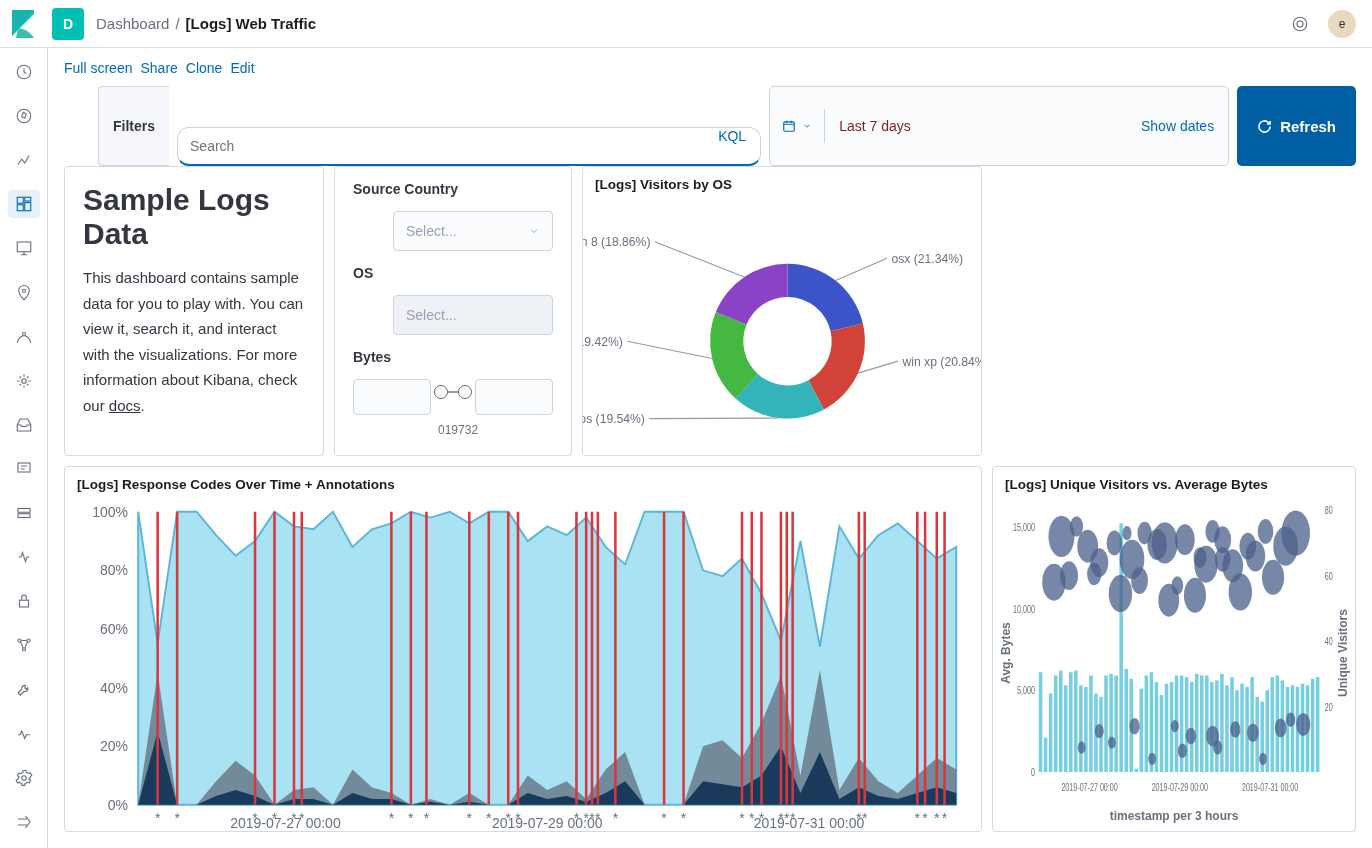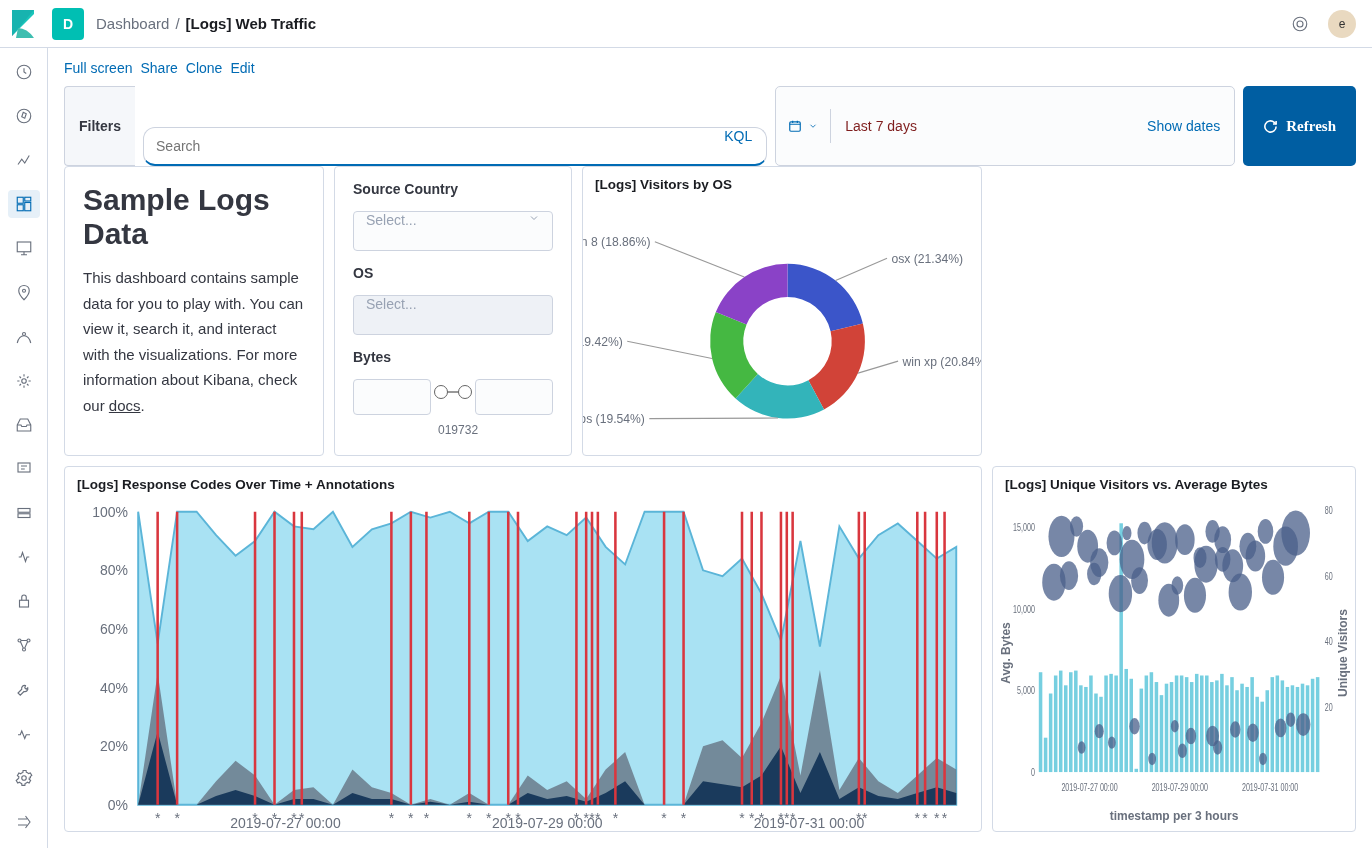--- a/index.html
+++ b/index.html
@@ -21,29 +21,29 @@
 .sidebar .nav-icon.active { background: #e6f0f8; color: #006bb4; }
 .sidebar .expand { margin-top: auto; margin-bottom: 12px; }
 
 
 .main { position: absolute; left: 48px; right: 0; top: 48px; bottom: 0; display: flex; flex-direction: column; }
 
 .toolbar { display: flex; gap: 8px; padding: 12px 16px 0; }
 .toolbar a { color: #006bb4; cursor: pointer; font-size: 14px; }
 
 .search-row { display: flex; gap: 8px; padding: 10px 16px 0; align-items: stretch; }
-.filters-label { background: #f5f7fa; border: 1px solid #cdd3df; border-radius: 4px 0 0 4px; padding: 10px 14px; font-weight: 600; display: flex; align-items: center; border-right: none; }
+.filters-label { background: #f5f7fa; border: 1px solid #cdd3df; border-radius: 4px 0 0 4px; padding: 10px 14px; font-weight: 600; display: flex; align-items: center; border-right: none; margin-left: 34px; }
 .search-box { flex: 1; display: flex; align-items: flex-start; border: 1px solid #cdd3df; border-bottom: 2px solid #006bb4; border-radius: 12px; position: relative; margin-top: 41px; }
 .search-box input { border: none; outline: none; padding: 10px 12px; flex: 1; font-size: 14px; background: transparent; }
 .kql { color: #006bb4; padding: 0 14px; font-weight: 500; cursor: pointer; }
 .date-box { display: flex; align-items: center; border: 1px solid #cdd3df; border-radius: 5px; width: 460px; background: #fbfcfd; }
 .date-toggle { padding: 10px 12px; color: #006bb4; border-right: 1px solid #cdd3df; display: flex; align-items: center; gap: 6px; cursor: pointer; }
 .date-text { padding: 0 14px; flex: 1; color: #7f1d1d; }
 .show-dates { color: #006bb4; padding: 0 14px; cursor: pointer; }
-.refresh-btn { background: #005ea2; color: #fff; border: none; border-radius: 5px; padding: 0 20px; font-weight: 600; display: flex; align-items: center; gap: 8px; cursor: pointer; font-size: 15px; font-family: Liberation Serif, serif; }
+.refresh-btn { background: #005ea2; color: #fff; border: none; border-radius: 5px; padding: 0 20px; font-weight: 600; display: flex; align-items: center; gap: 8px; cursor: pointer; font-size: 15px; }
 
 .filter-row { display: flex; align-items: center; gap: 14px; padding: 10px 16px; }
 .gear { color: #69707d; cursor: pointer; }
 .add-filter { color: #006bb4; cursor: pointer; }
 
 
 .panels { padding: 0 16px 16px; display: grid; grid-template-columns: 260px 238px 400px 1fr; grid-template-rows: 290px 1fr; gap: 10px; flex: 1; overflow: hidden; }
 
 .panel { border: 1px solid #d3dae6; border-radius: 4px; background: #fff; display: flex; flex-direction: column; overflow: hidden; }
 .panel-title { font-weight: 600; font-size: 13.5px; padding: 10px 12px 4px; color: #1a1c21; }
@@ -54,21 +54,21 @@
 .intro p { font-size: 15px; line-height: 1.7; color: #343741; }
 .intro u { text-decoration: underline; cursor: pointer; }
 
 
 .gauge-wrap { display: flex; flex-direction: column; align-items: center; justify-content: center; flex: 1; padding-top: 10px; }
 .gauge-label { margin-top: 6px; color: #343741; font-size: 14.5px; }
 
 
 .controls { padding: 14px 18px; display: flex; flex-direction: column; gap: 14px; }
 .controls label { font-weight: 600; font-size: 14px; }
-.select-box { height: 40px; border: 1px solid #cdd3df; border-radius: 4px; background: #fbfcfd; display: flex; padding: 0 12px; color: #98a2b3; justify-content: space-between; cursor: pointer; }
+.select-box { height: 40px; border: 1px solid #cdd3df; border-radius: 4px; background: #fbfcfd; display: flex; align-items: center; padding: 0 12px; color: #98a2b3; justify-content: space-between; cursor: pointer; margin-left: 40px; }
 .select-box.disabled { background: #eef1f6; cursor: default; }
 .range-row { display: flex; align-items: center; gap: 10px; }
 .range-box { width: 78px; height: 36px; border: 1px solid #cdd3df; border-radius: 4px; background: #fbfcfd; }
 .dual-slider { flex: 1; position: relative; height: 32px; }
 .dual-slider .track { position: absolute; top: 10px; left: 0; right: 0; height: 2px; background: #999; }
 .dual-slider .thumb { position: absolute; top: 4px; width: 14px; height: 14px; border: 1px solid #666; border-radius: 50%; background: #fff; cursor: grab; }
 .range-labels { display: flex; justify-content: space-between; font-size: 12px; color: #69707d; margin-top: -6px; }
 
 
 .donut-panel .body { flex: 1; position: relative; }

